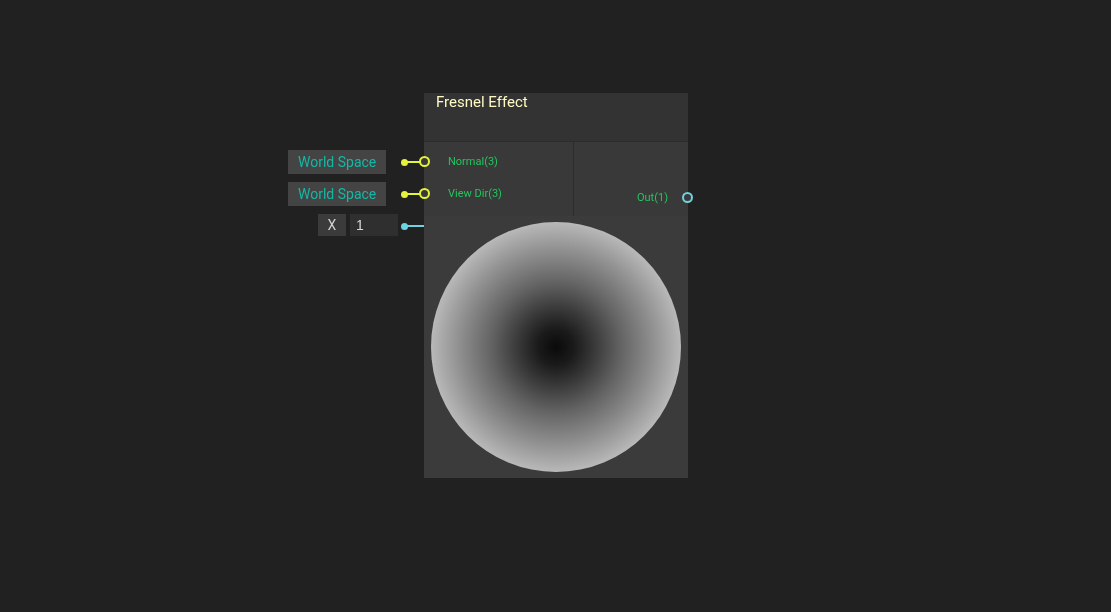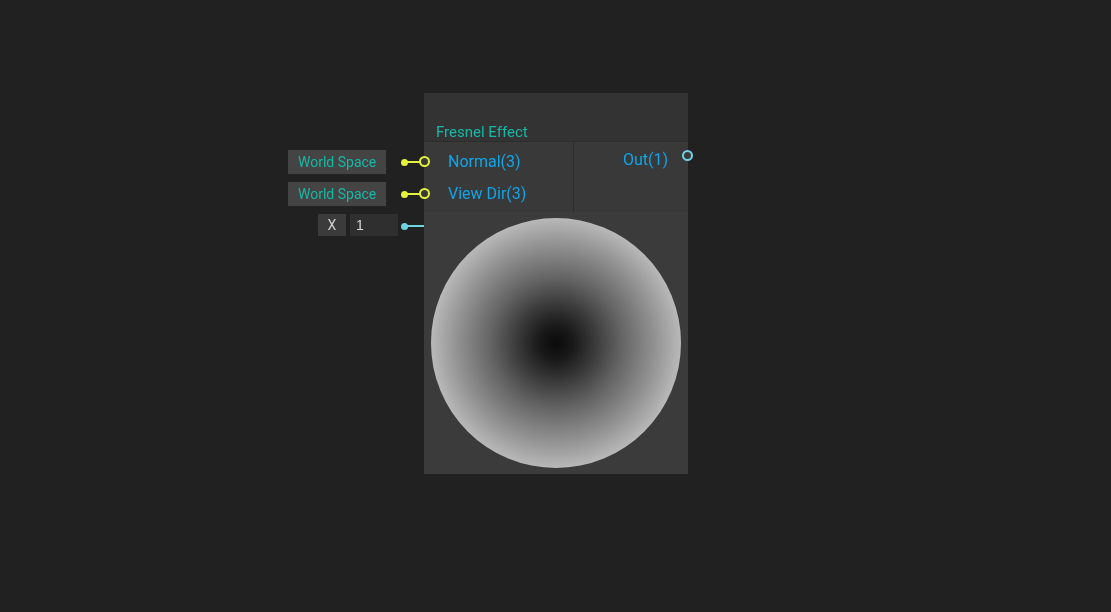--- a/index.html
+++ b/index.html
@@ -17,24 +17,24 @@
     position: absolute;
     left: 424px;
     top: 93px;
     width: 264px;
     background: #3b3b3b;
   }
   .node-header {
     height: 48px;
     background: #333333;
     display: flex;
-    align-items: flex-end;
+    align-items: flex-start;
     padding: 0 12px;
     font-size: 15px;
-    color: #14b8a6;
+    color: #fef9c3;
   }
   .ports-row {
     display: flex;
     border-top: 1px solid #2c2c2c;
     background: #393939;
   }
   .inputs-col {
     width: 150px;
     border-right: 1px solid #2c2c2c;
     padding: 8px 0;
@@ -52,43 +52,44 @@
   .port-input {
     display: flex;
     align-items: center;
     gap: 10px;
     padding-left: 12px;
     height: 22px;
     position: relative;
   }
   .port-output {
     display: flex;
-    align-items: flex-start;
+    align-items: center;
     justify-content: flex-end;
     gap: 8px;
     padding-right: 10px;
     height: 22px;
     position: relative;
+    margin-top: 36px;
   }
   .port-circle {
     width: 11px;
     height: 11px;
     border-radius: 50%;
     border: 2px solid;
     background: #393939;
     flex-shrink: 0;
     position: absolute;
   }
   .port-circle.input { left: -5px; }
   .port-circle.output { right: -5px; }
   .port-circle.vec3 { border-color: #e5f23c; }
   .port-circle.float { border-color: #6ed2e0; }
   .port-label {
-    font-size: 16px;
-    color: #0ea5e9;
+    font-size: 11px;
+    color: #22c55e;
     padding-left: 12px;
   }
   .port-output .port-label { padding-left: 0; padding-right: 10px; }
   .preview {
     padding: 6px;
     display: flex;
     justify-content: center;
     background: #3b3b3b;
   }
   .preview-sphere {

